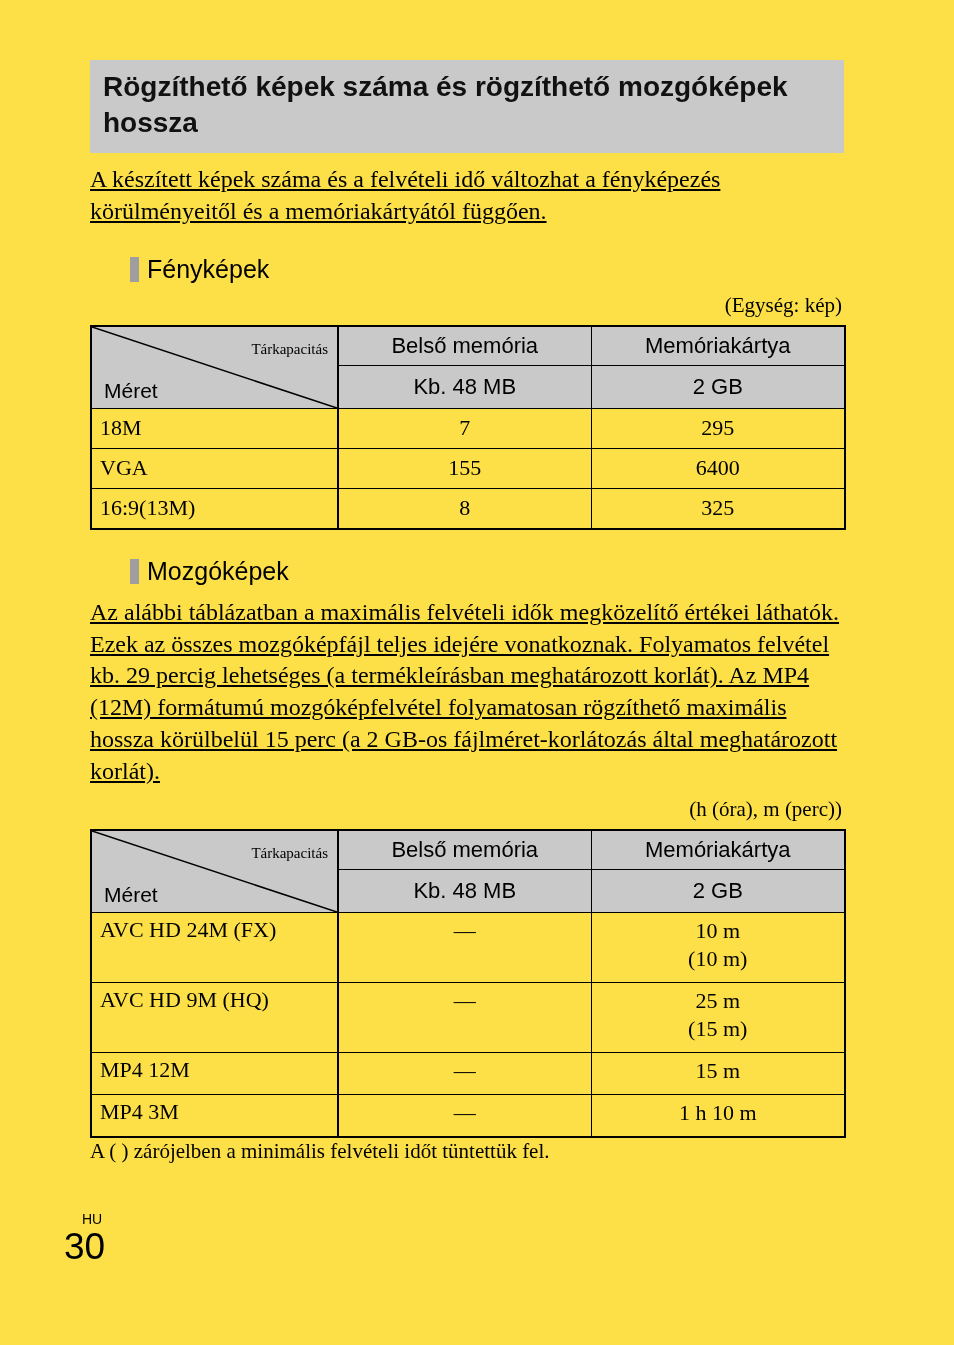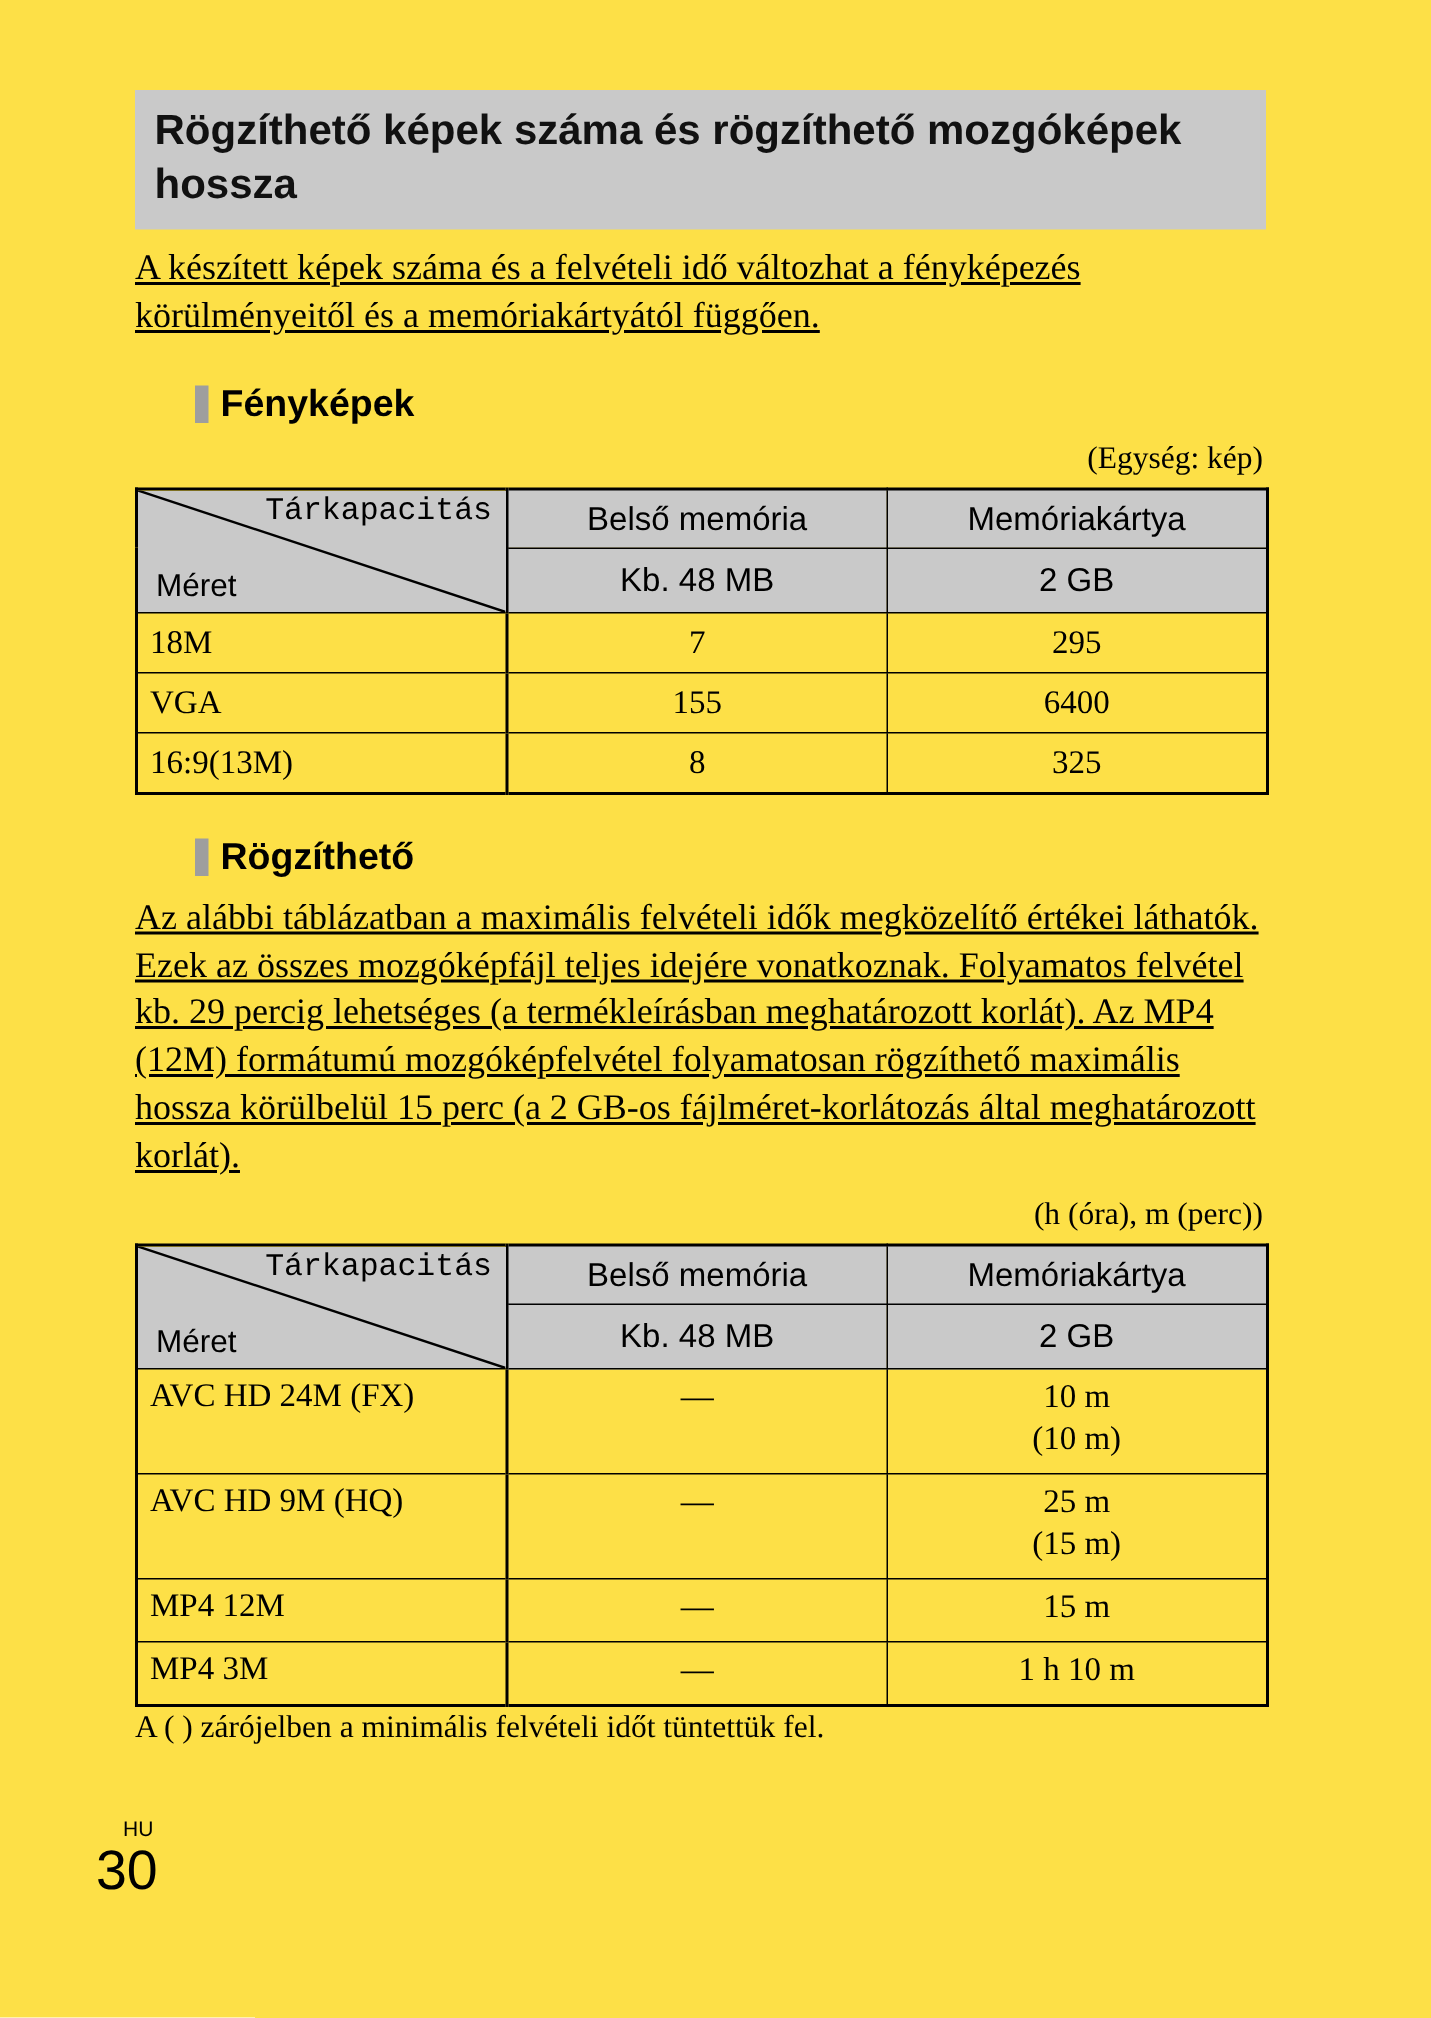--- a/index.html
+++ b/index.html
@@ -7,36 +7,36 @@
   .page{position:relative;width:954px;height:1345px;overflow:hidden;background:#fde047;}
   .content{position:absolute;left:90px;top:60px;width:754px;}
 
   .banner{background:#c9c9c9;padding:9px 18px 11px 13px;
           font-family:"Liberation Sans",sans-serif;font-weight:bold;
           font-size:28px;line-height:1.3;color:#111;}
 
   .para{font-size:24px;line-height:1.33;margin-top:11px;text-decoration:underline;}
 
   .section-head{display:flex;align-items:center;margin-top:27px;
-                font-family:"Liberation Sans",sans-serif;font-weight:bold;font-size:25px;padding-left:40px;}
+                font-family:"Liberation Sans",sans-serif;font-weight:normal;font-size:25px;padding-left:40px;}
   .section-bar{width:9px;height:25px;background:#9e9e9e;margin-right:8px;flex:0 0 auto;}
 
   .unit{text-align:right;font-size:21px;margin:9px 2px 7px 0;}
 
   table.cap{border-collapse:collapse;width:754px;table-layout:fixed;
             border:2.5px solid #000;}
   table.cap td{border:1.5px solid #000;font-size:22px;}
   td.corner, td.size{border-right-width:2.5px !important;}
   td.hcell{background:#c9c9c9;text-align:center;
            font-family:"Liberation Sans",sans-serif;font-size:21px;}
   tr.hrow1 td{height:36px;}
   tr.hrow2 td{height:40px;}
   td.corner{position:relative;background:#c9c9c9;padding:0;}
-  .corner-tr{position:absolute;top:3px;right:9px;
-             font-family:Liberation Mono, monospace;font-size:21px;}
+  .corner-tr{position:absolute;top:14px;right:9px;
+             font-family:Liberation Serif, serif;font-size:15px;}
   .corner-bl{position:absolute;bottom:5px;left:12px;
              font-family:"Liberation Sans",sans-serif;font-size:21px;}
   svg.diag{position:absolute;left:0;top:0;width:100%;height:100%;display:block;}
 
   td.size{text-align:left;padding:2px 8px;margin-left:14px;}
   td.val{text-align:center;}
   tr.brow td{height:35px;}
   table.movies td.size, table.movies td.val{vertical-align:top;padding-top:4px;}
   td.val{white-space:pre-line;line-height:1.28;}
   tr.tall td{height:63px;}
@@ -100,21 +100,21 @@
       <tr class="brow">
         <td class="size">16:9(13M)</td>
         <td class="val">8</td>
         <td class="val">325</td>
       </tr>
     </tbody>
       </table>
 
     <div class="section-head">
       <span class="section-bar"></span>
-      <span>Rögzíthető</span>
+      <span>Mozgóképek</span>
     </div>
 
     <div class="para">Az alábbi táblázatban a maximális felvételi idők megközelítő értékei láthatók. Ezek az összes mozgóképfájl teljes idejére vonatkoznak. Folyamatos felvétel kb. 29 percig lehetséges (a termékleírásban meghatározott korlát). Az MP4 (12M) formátumú mozgóképfelvétel folyamatosan rögzíthető maximális hossza körülbelül 15 perc (a 2 GB-os fájlméret-korlátozás által meghatározott korlát).</div>
 
     <div class="unit">(h (óra), m (perc))</div>
 
     <table class="cap movies">
       <colgroup>
           <col style="width:247px">
           <col style="width:253px">

